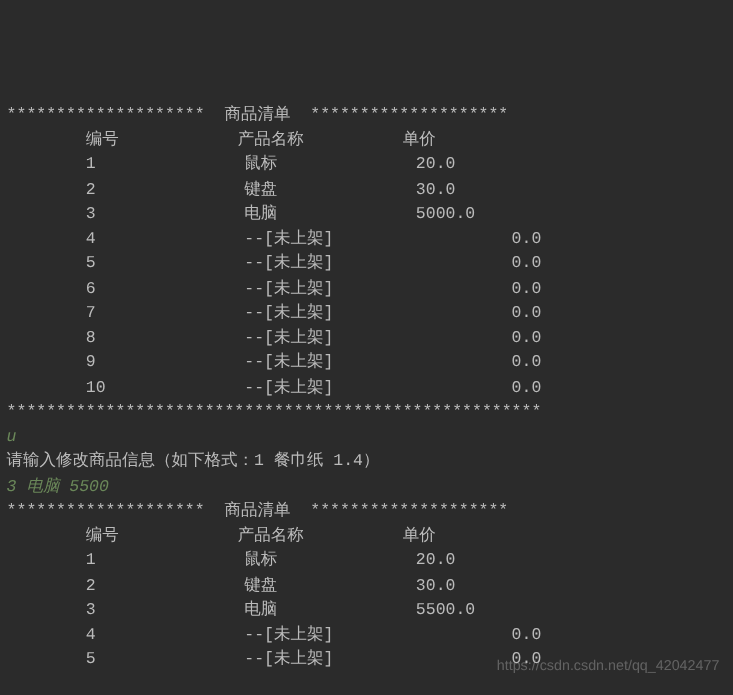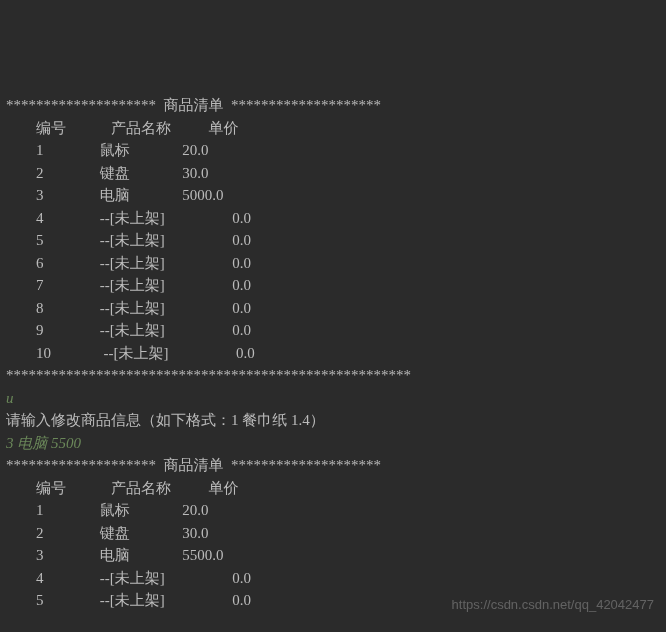--- a/index.html
+++ b/index.html
@@ -1,19 +1,18 @@
 <!DOCTYPE html>
 <html><head>
   <meta charset="utf-8">
   <style>
     * {
       margin: 0;
       padding: 0;
       box-sizing: border-box;
-      font-family: Liberation Serif, serif;
     }
     body {
       background: #2b2b2b;
       color: #bbbbbb;
       font-family: "Consolas", "Courier New", monospace;
       font-size: 15px;
       line-height: 1.5;
       padding: 4px 6px;
       width: 666px;
       height: 632px;

